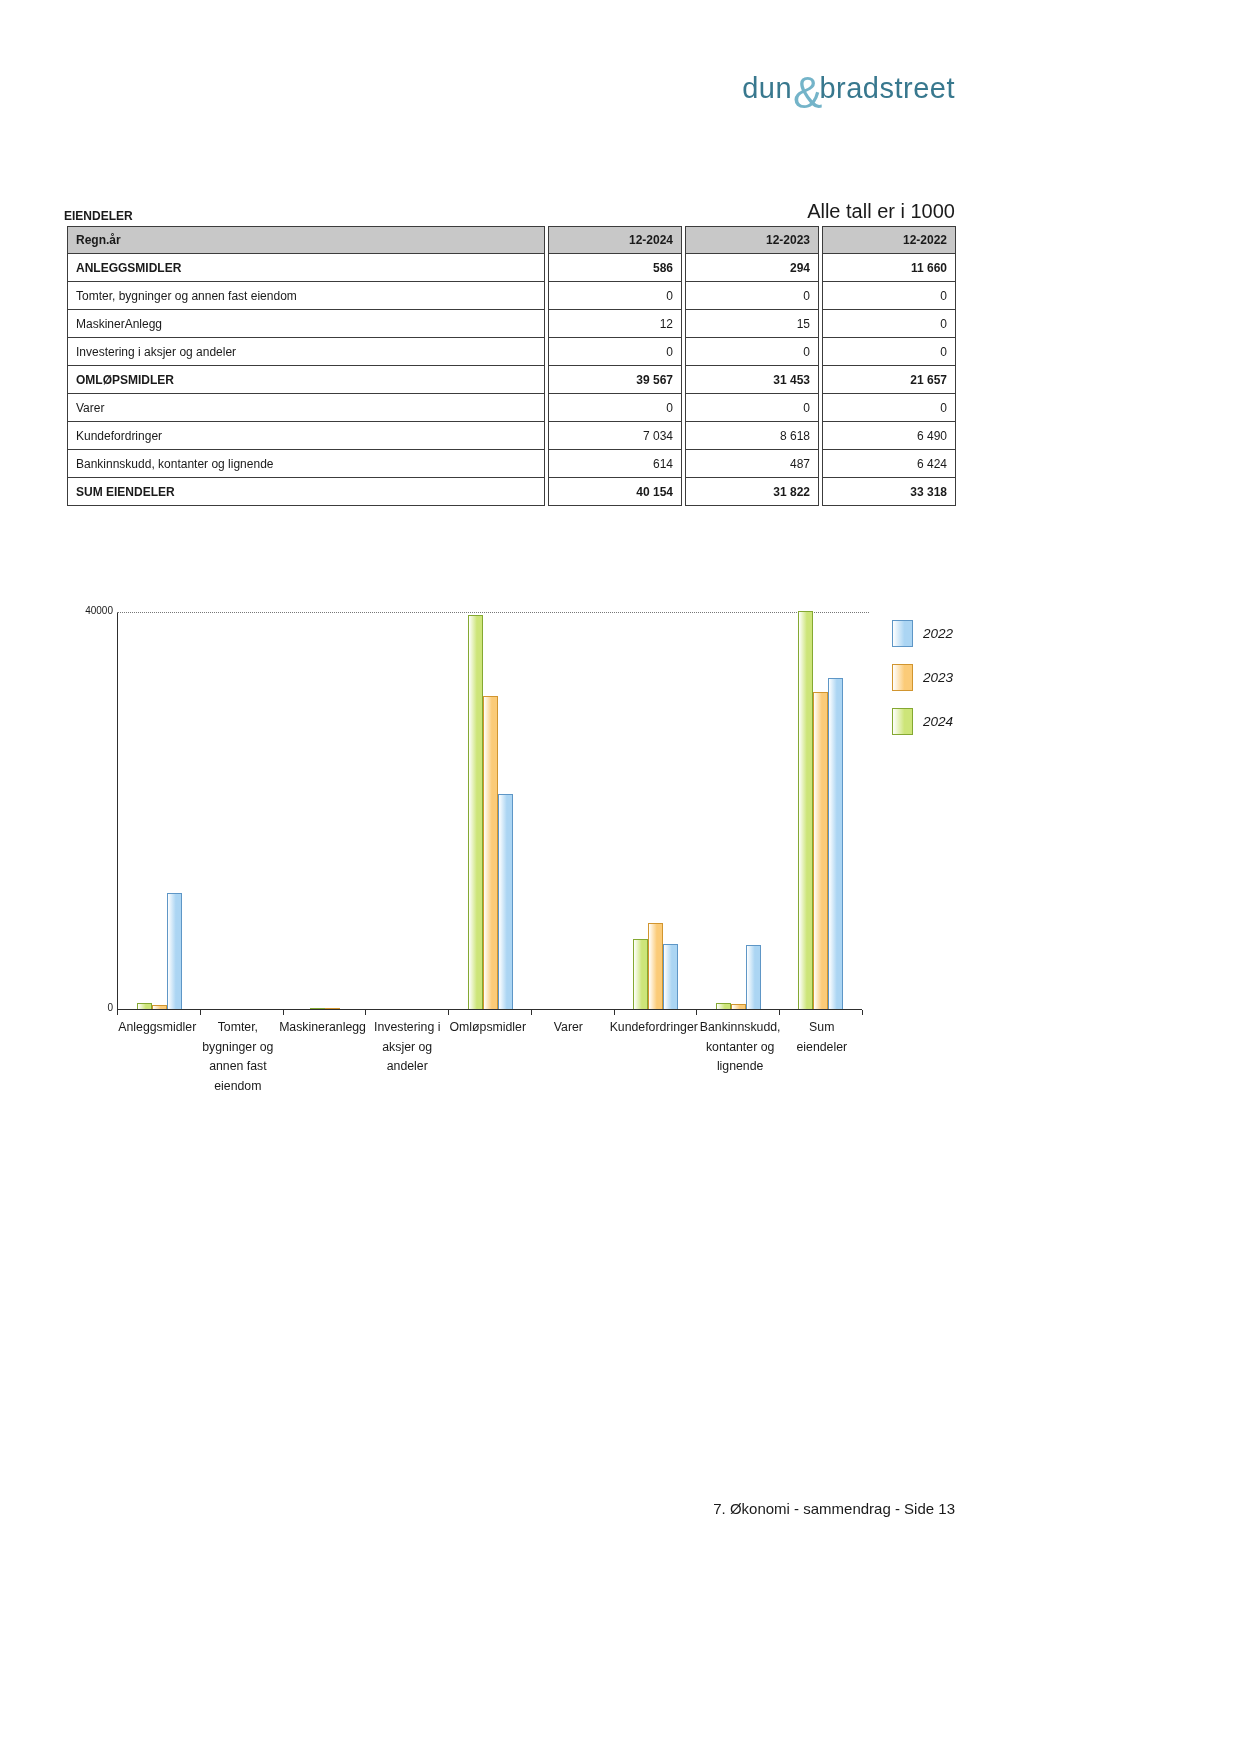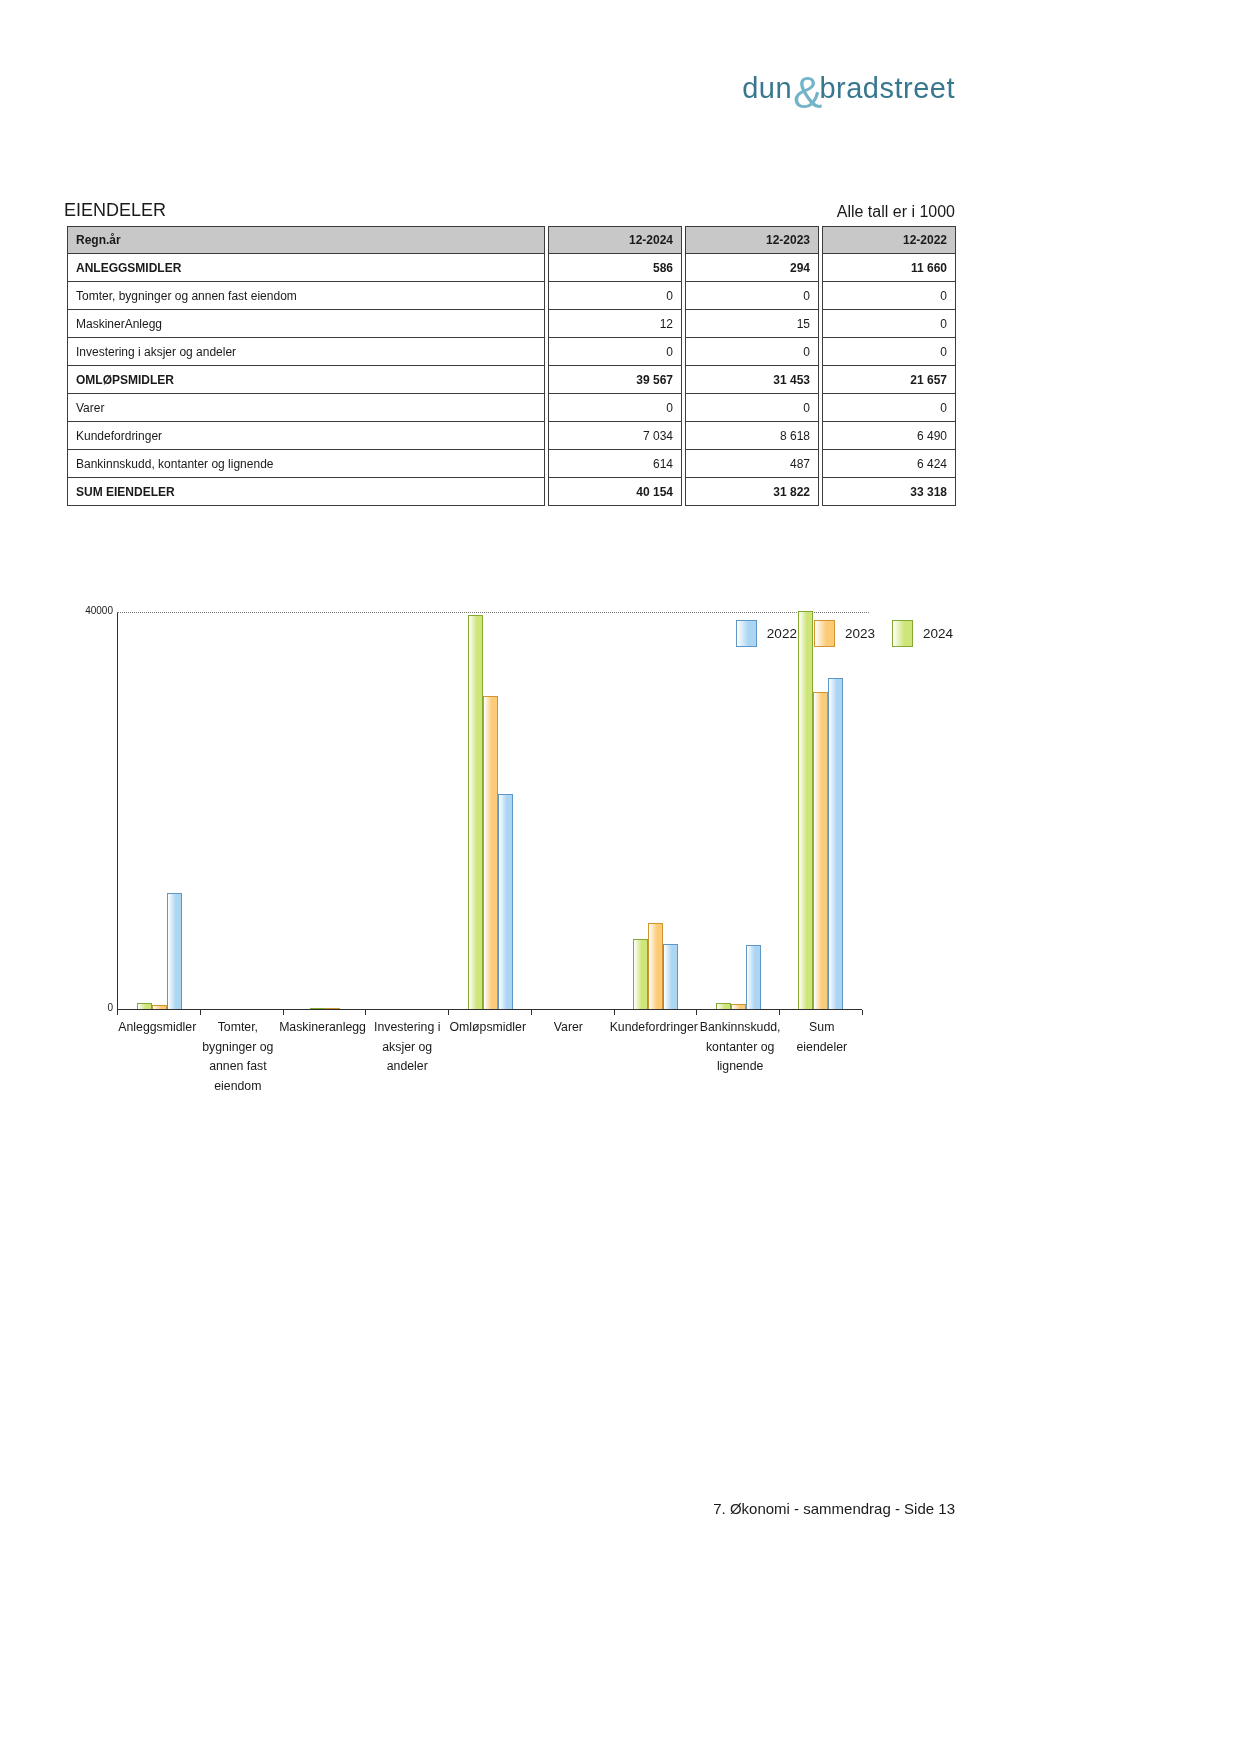--- a/index.html
+++ b/index.html
@@ -11,22 +11,22 @@
   }
 
   
   .logo { position:absolute; top:72px; right:286px; display:flex; align-items:center; }
   .logo .word { font-size:29px; letter-spacing:0.5px; color:#38788e; font-weight:400; }
   .logo .amp  { font-size:44px; color:#74b4c9; line-height:0; margin:0 -3px 0 1px; position:relative; top:4px; font-weight:300; }
 
   
   .table-caption { position:absolute; top:200px; left:64px; right:286px;
     display:flex; justify-content:space-between; align-items:flex-end; }
-  .table-title { font-size:18px; font-weight:normal; }
-  .table-note  { font-size:16px; }
+  .table-title { font-size:12px; font-weight:bold; }
+  .table-note  { font-size:20px; }
 
   
   .fin-table { position:absolute; top:226px; left:64px; border-collapse:separate; border-spacing:3px 0; }
   .fin-table th, .fin-table td {
     border:1px solid #3c3c3c; border-top:none;
     font-size:12px; padding:4px 8px; height:28px; background:#fff;
     white-space:nowrap;
   }
   .fin-table thead th { border-top:1px solid #3c3c3c; background:#c8c8c8; font-weight:bold; text-align:left; }
   .fin-table th.num, .fin-table td.num { text-align:right; }
@@ -44,21 +44,21 @@
   .bar-group { flex:1; display:flex; justify-content:center; align-items:flex-end; height:100%; position:relative; }
   .bar { width:15px; border:1px solid #888; border-bottom:none; }
   .ytick { position:absolute; font-size:10px; color:#1a1a1a; text-align:right; width:38px; left:0; }
   .ytick.top { top:7px; }
   .ytick.zero { top:404px; }
   .x-ticks { position:absolute; left:42px; top:412px; width:745px; height:5px; }
   .xtick { position:absolute; top:0; width:1px; height:5px; background:#2e2e2e; }
   .chart-labels { position:absolute; left:42px; top:420px; width:745px; display:flex; }
   .cat-label { flex:1; text-align:center; font-size:12.3px; line-height:1.6; padding:0 1px; color:#1a1a1a; }
 
-  .legend { position:absolute; right:2px; top:22px; display:flex; flex-direction:row; gap:17px; }
+  .legend { position:absolute; right:2px; top:22px; display:flex; flex-direction:column; gap:17px;font-style:italic; }
   .legend-item { display:flex; align-items:center; gap:10px; }
   .swatch { width:21px; height:27px; border:1px solid #888; display:inline-block; }
   .legend-item span.lbl { font-size:13.5px; }
 
   
   .footer { position:absolute; top:1500px; right:286px; font-size:15px; color:#1a1a1a; }
 </style>
 </head>
 <body>
 

